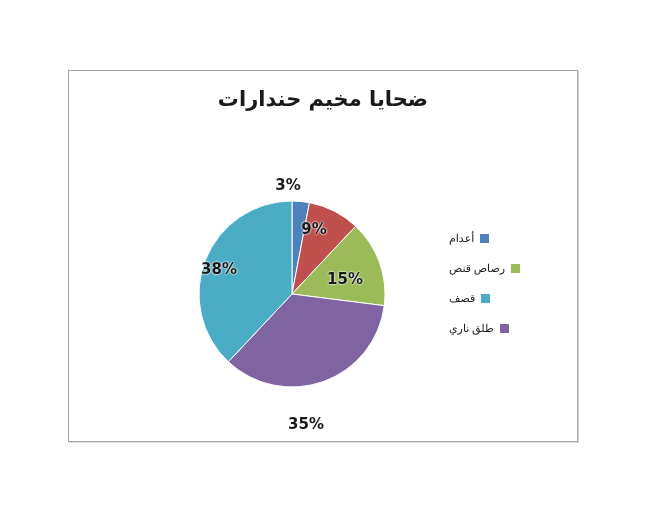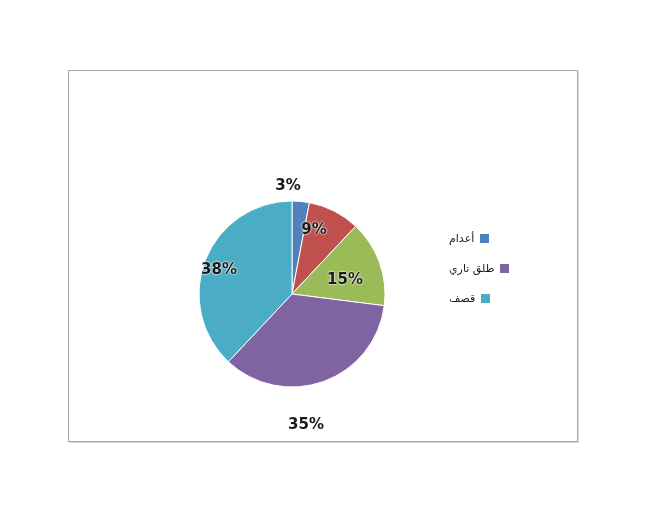--- a/index.html
+++ b/index.html
@@ -95,27 +95,29 @@
     margin-left: 6px;
     margin-right: 0;
   }
   .legend-label {
     font-size: 11px;
     color: #1a1a1a;
     direction: rtl;
     text-align: right;
     white-space: nowrap;
     line-height: 1;
+    font-family: Liberation Serif, serif;
   }
 </style>
 </head>
 <body>
 
 <div id="chart-frame">
 
+  <div id="chart-title">ضحايا مخيم حندارات</div>
 
   <div id="pie-area">
     <svg id="pie-svg" viewBox="0 0 190 190">
       <g id="pie-slices">
           <path d="M 95 95 L 95.00 2.00 A 93 93 0 0 1 112.43 3.65 Z" fill="#4F81BD" stroke="#ffffff" stroke-width="1"></path>
           <path d="M 95 95 L 112.43 3.65 A 93 93 0 0 1 158.66 27.21 Z" fill="#C0504D" stroke="#ffffff" stroke-width="1"></path>
           <path d="M 95 95 L 158.66 27.21 A 93 93 0 0 1 187.27 106.66 Z" fill="#9BBB59" stroke="#ffffff" stroke-width="1"></path>
           <path d="M 95 95 L 187.27 106.66 A 93 93 0 0 1 31.34 162.79 Z" fill="#8064A2" stroke="#ffffff" stroke-width="1"></path>
           <path d="M 95 95 L 31.34 162.79 A 93 93 0 0 1 95.00 2.00 Z" fill="#4BACC6" stroke="#ffffff" stroke-width="1"></path>
         </g>
@@ -129,25 +131,29 @@
   <div class="pie-label" id="label-4">38%</div>
 
   <div id="legend">
 
     <div class="legend-item">
       <span class="legend-label">أعدام</span>
       <span class="legend-swatch" style="background: rgb(79, 129, 189);"></span>
     </div>
 
 
-
     <div class="legend-item">
-      <span class="legend-label">طلق ناري</span>
-      <span class="legend-swatch" style="background: rgb(128, 100, 162);"></span>
+      <span class="legend-label">رصاص قنص</span>
+      <span class="legend-swatch" style="background: rgb(155, 187, 89);"></span>
     </div>
 
     <div class="legend-item">
       <span class="legend-label">قصف</span>
       <span class="legend-swatch" style="background: rgb(75, 172, 198);"></span>
     </div>
 
+    <div class="legend-item">
+      <span class="legend-label">طلق ناري</span>
+      <span class="legend-swatch" style="background: rgb(128, 100, 162);"></span>
+    </div>
+
   </div>
 </div>
 
 </body></html>

